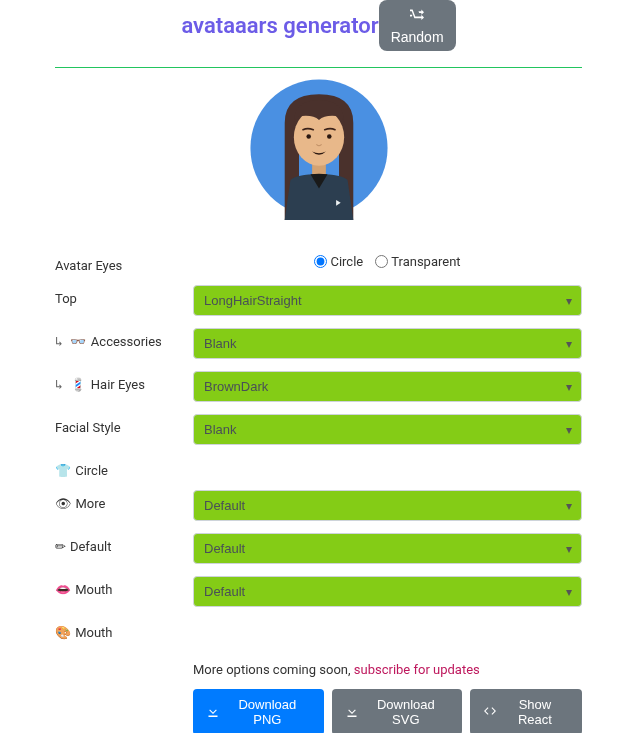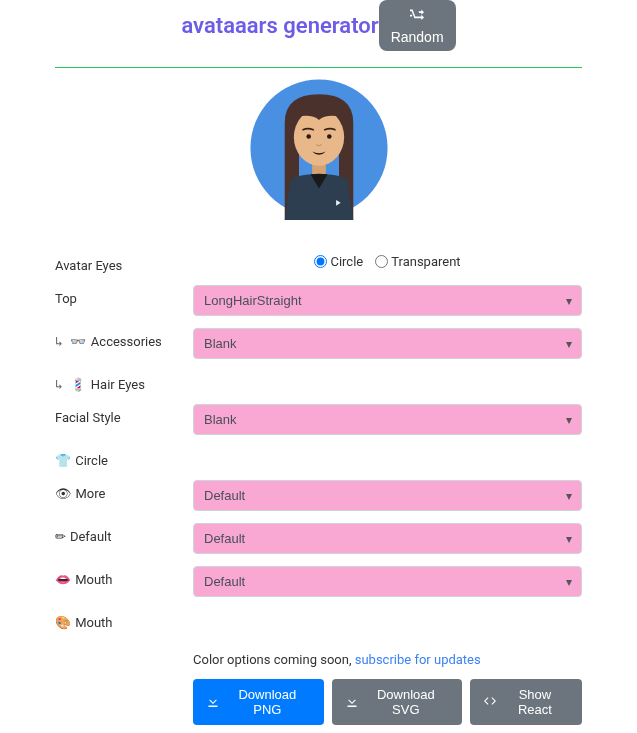--- a/index.html
+++ b/index.html
@@ -9,25 +9,25 @@
     .title { color: #6c5ce7; font-size: 22px; font-weight: 600; }
     .random-btn { background: #6c757d; color: #fff; border: none; border-radius: 8px; padding: 6px 12px; font-size: 14px; cursor: pointer; display: inline-flex; align-items: center; gap: 6px; flex-direction: column; }
     .avatar-preview { display: flex; justify-content: center; margin-bottom: 24px; }
     .avatar-circle { width: 160px; height: 160px; }
     .form-row { display: flex; align-items: flex-start; margin-bottom: 12px; }
     .form-label { width: 138px; flex-shrink: 0; font-size: 13px; color: #333; display: inline-flex; align-items: center; gap: 4px; padding-top: 6px; }
     .form-control-wrap { flex: 1; }
     .radio-group { display: flex; gap: 12px; align-items: center; font-size: 13px; padding-top: 2px; justify-content: center; }
     .radio-group label { display: inline-flex; align-items: center; gap: 3px; cursor: pointer; }
     .radio-group input { margin: 0; }
-    .select { width: 100%; padding: 7px 10px; border: 1px solid #ced4da; border-radius: 4px; font-size: 13px; background: #f9a8d4; appearance: none; -webkit-appearance: none; cursor: pointer; color: #495057; }
+    .select { width: 100%; padding: 7px 10px; border: 1px solid #ced4da; border-radius: 4px; font-size: 13px; background: #84cc16; appearance: none; -webkit-appearance: none; cursor: pointer; color: #495057; }
     .select-wrap { position: relative; }
     .select-wrap::after { content: "▾"; position: absolute; right: 10px; top: 50%; transform: translateY(-50%); pointer-events: none; color: #555; font-size: 12px; }
     .more-opts { font-size: 13px; color: #333; margin: 10px 0 12px 0; }
-    .more-opts a { color: #3b82f6; text-decoration: none; }
+    .more-opts a { color: #be185d; text-decoration: none; }
     .btn-row { display: flex; gap: 8px; }
     .btn { border: none; border-radius: 4px; padding: 8px 14px; font-size: 13px; color: #fff; cursor: pointer; display: inline-flex; align-items: center; gap: 6px; }
     .btn-primary { background: #007bff; }
     .btn-secondary { background: #6c757d; }
     .tree-prefix { color: #666; font-family: monospace; }
     .icon { display: inline-block; }
   </style>
 </head>
 <body>
 
@@ -99,20 +99,21 @@
         <span>Accessories</span>
       </div>
     <div class="form-control-wrap select-wrap"><select class="select"><option>Blank</option></select></div>
   </div>
 
   <div class="form-row">
     <div class="form-label">
         <span class="tree-prefix">↳ 💈</span> 
         <span>Hair Eyes</span>
       </div>
+    <div class="form-control-wrap select-wrap"><select class="select"><option>BrownDark</option></select></div>
   </div>
 
   <div class="form-row">
     <div class="form-label">Facial Style</div>
     <div class="form-control-wrap select-wrap"><select class="select"><option>Blank</option></select></div>
   </div>
 
   <div class="form-row">
     <div class="form-label">
         <span class="icon">👕</span> 
@@ -148,21 +149,21 @@
     <div class="form-label">
         <span class="icon">🎨</span> 
         <span>Mouth</span>
       </div>
   </div>
 
   <div class="form-row">
     <div class="form-label"></div>
     <div class="form-control-wrap">
       <p class="more-opts">
-        <span>Color options coming soon, </span><a href="#">subscribe for updates</a>
+        <span>More options coming soon, </span><a href="#">subscribe for updates</a>
       </p>
       <div class="btn-row">
         <button class="btn btn-primary">
           <span class="icon"><svg width="12" height="12" viewBox="0 0 16 16" fill="currentColor">
                 <path d="M8 0v10L4 6l-1 1 5 5 5-5-1-1-4 4V0H8zM2 14h12v2H2v-2z"></path>
               </svg></span>
           <span>Download PNG</span>
         </button>
         <button class="btn btn-secondary">
           <span class="icon"><svg width="12" height="12" viewBox="0 0 16 16" fill="currentColor">

